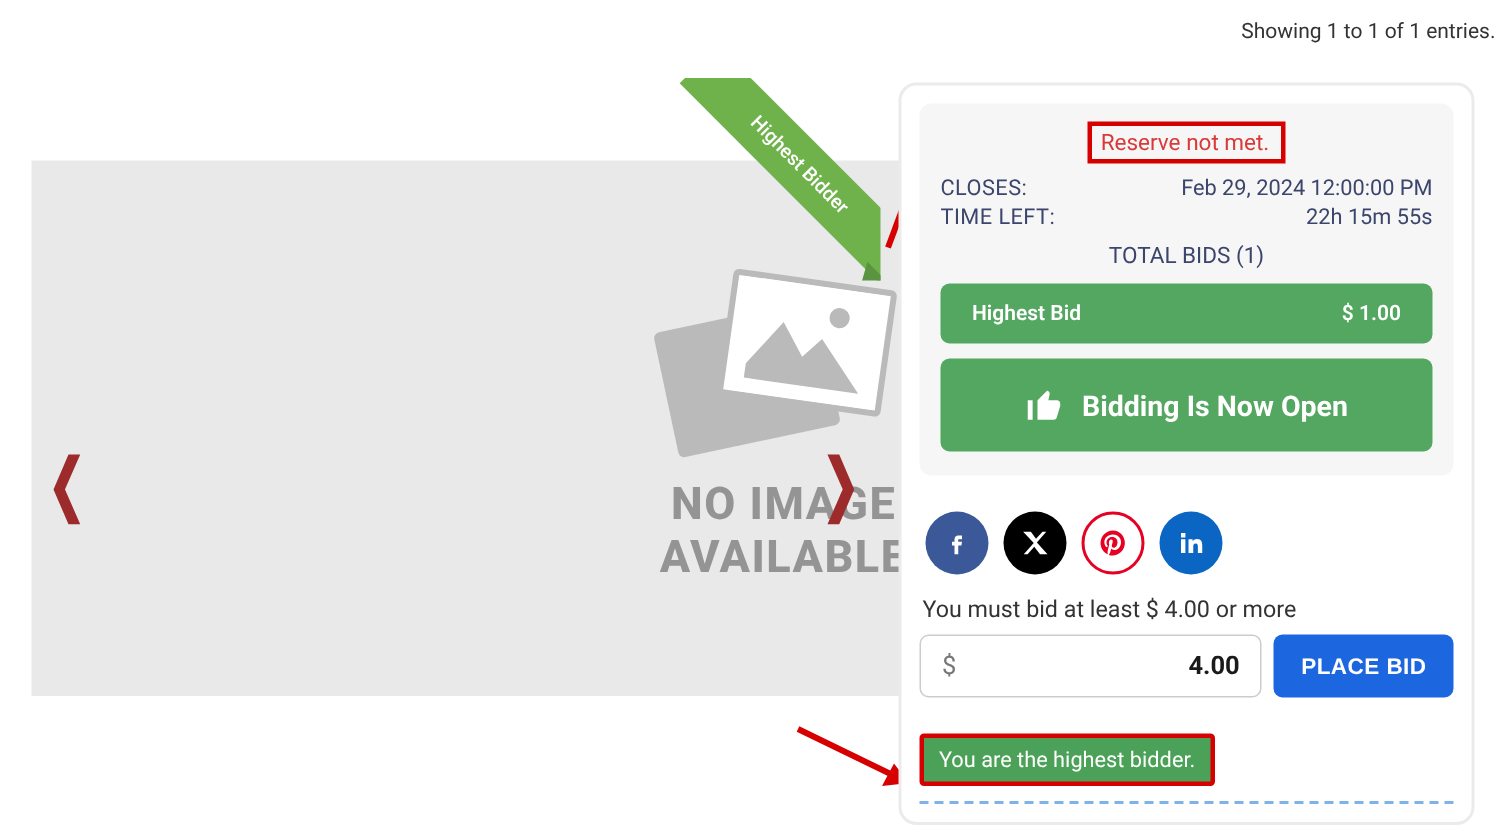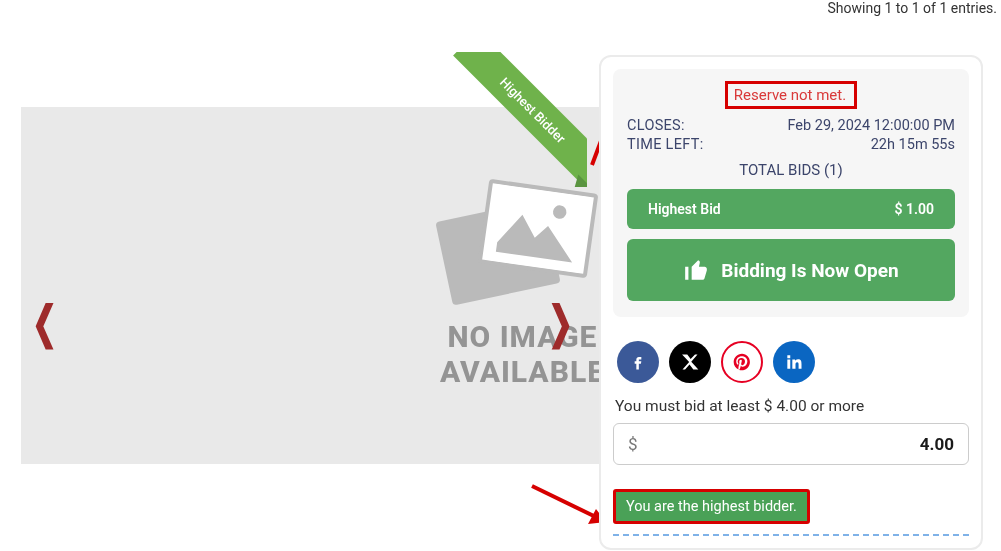--- a/index.html
+++ b/index.html
@@ -7,21 +7,21 @@
       font-family: -apple-system, BlinkMacSystemFont, "Segoe UI", Roboto, Arial, sans-serif;
       background: #fff;
       width: 1001px;
       height: 551px;
       position: relative;
       overflow: hidden;
     }
     .entries-text {
       position: absolute;
       right: 4px;
-      top: 0;
+      top: 13px;
       font-size: 14px;
       color: #333;
     }
     
     .image-panel {
       position: absolute;
       left: 21px;
       top: 107px;
       width: 584px;
       height: 357px;
@@ -309,18 +309,19 @@
     </div>
   </div>
 
   <div class="bid-hint">You must bid at least $ 4.00 or more</div>
 
   <div class="bid-input-row">
     <div class="bid-input">
       <span class="dollar">$</span>
       <span class="val">4.00</span>
     </div>
+    <button class="place-bid">PLACE BID</button>
   </div>
 
   <div class="highest-bidder-badge">You are the highest bidder.</div>
 
   <hr class="dashed-line">
 </div>
 
 </body></html>

